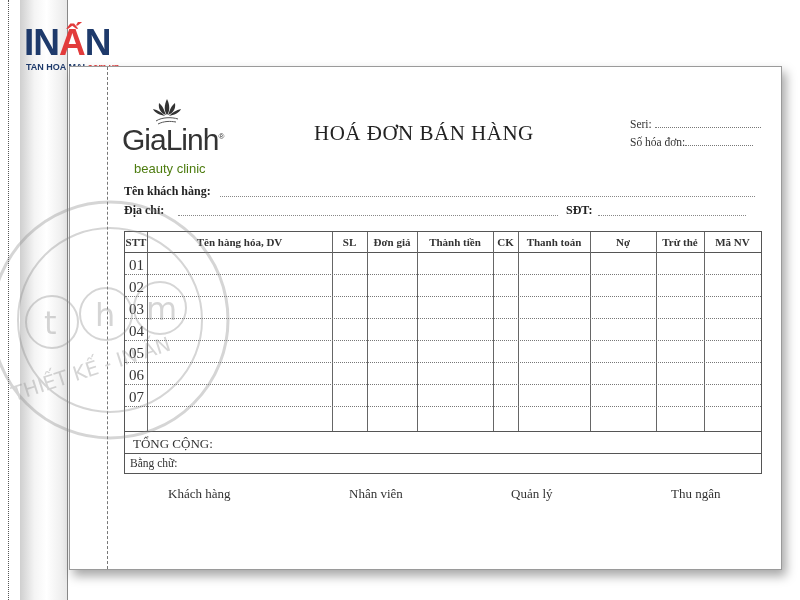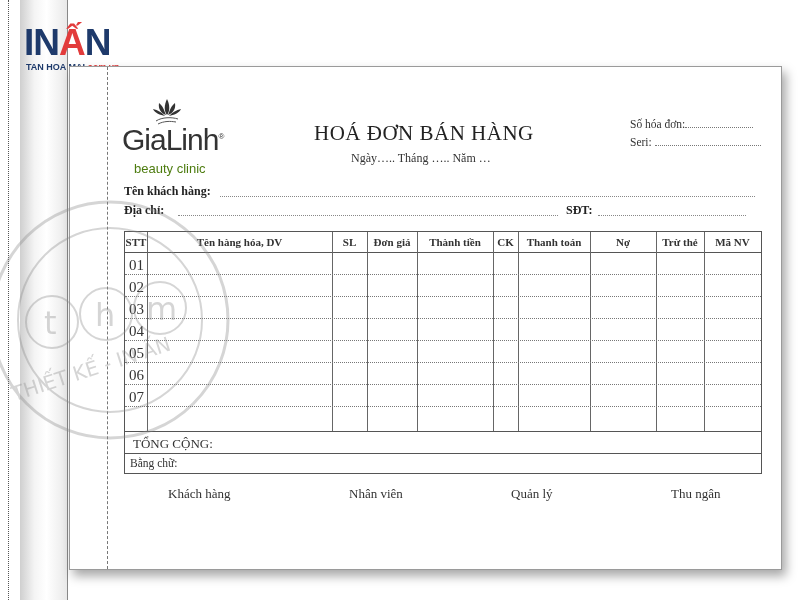--- a/index.html
+++ b/index.html
@@ -116,25 +116,24 @@
       <path d="M3 12 C5 16 10 18 15 19 C11 15 8 13 3 12Z" fill="#333"></path>
       <path d="M31 12 C29 16 24 18 19 19 C23 15 26 13 31 12Z" fill="#333"></path>
       <path d="M6 24 C12 20 22 20 28 22" stroke="#555" stroke-width="1" fill="none"></path>
       <path d="M8 27 C14 24 20 24 26 25" stroke="#555" stroke-width="1" fill="none"></path>
     </svg>
     <div class="brand-name"><span>GiaLinh</span><sup>®</sup></div>
     <div class="brand-tag">beauty clinic</div>
   </div>
 
   <div class="title">HOÁ ĐƠN BÁN HÀNG</div>
-  <div class="date-line">Ngày….. Tháng ….. Năm …</div>
 
   <div class="meta">
+    <div><span>Seri:</span> <span style="display:inline-block;width:106px;border-bottom:1px dotted #777;"></span></div>
     <div><span>Số hóa đơn:</span><span style="display:inline-block;width:68px;border-bottom:1px dotted #777;"></span></div>
-    <div><span>Seri:</span> <span style="display:inline-block;width:106px;border-bottom:1px dotted #777;"></span></div>
   </div>
 
   <div class="field" style="left:54px;top:117px;">Tên khách hàng:</div>
   <div class="dots" style="left:150px;top:129px;width:535px;"></div>
 
   <div class="field" style="left:54px;top:136px;">Địa chỉ:</div>
   <div class="dots" style="left:108px;top:148px;width:380px;"></div>
 
   <div class="field" style="left:496px;top:136px;">SĐT:</div>
   <div class="dots" style="left:528px;top:148px;width:148px;"></div>

